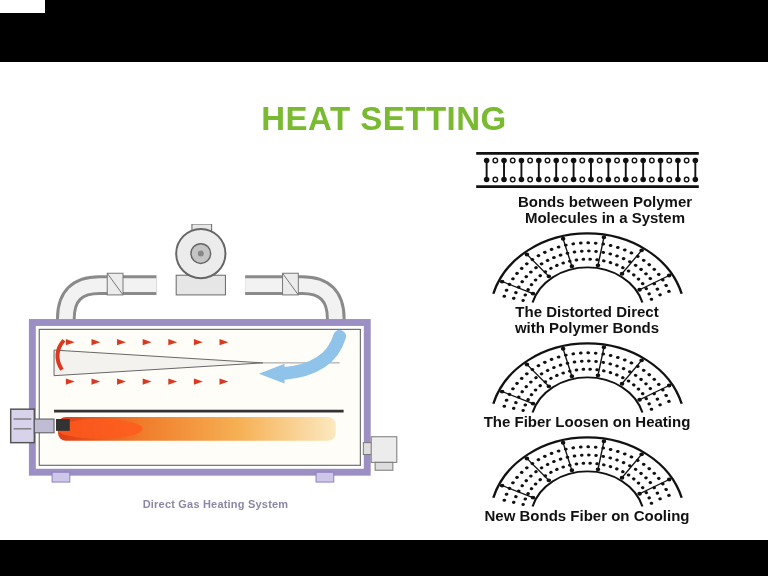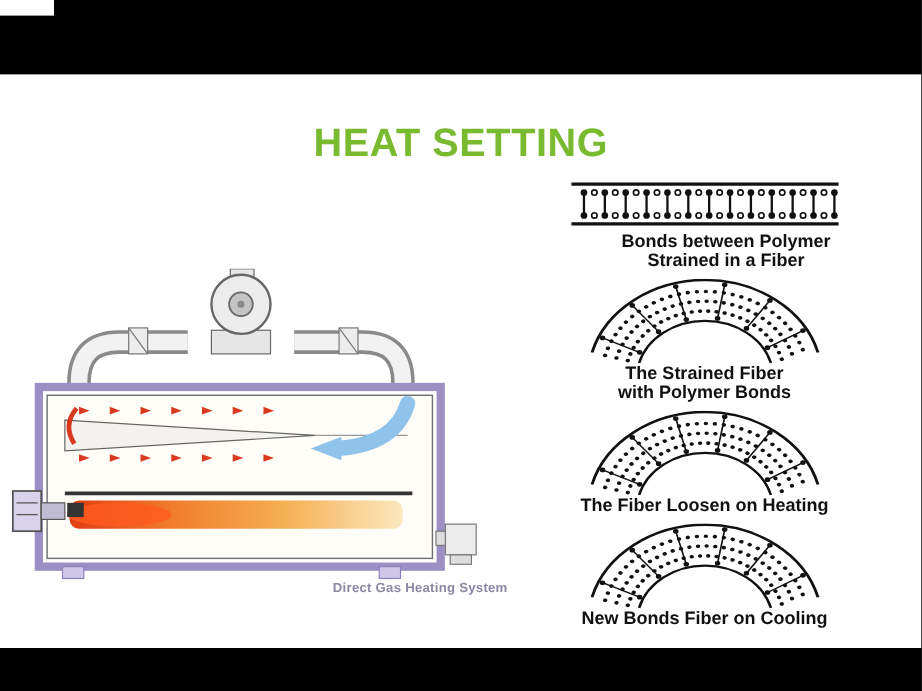--- a/index.html
+++ b/index.html
@@ -3,21 +3,21 @@
 <meta charset="utf-8">
 <style>
   html,body{margin:0;padding:0;background:#000;}
   #canvas{position:relative;width:768px;height:576px;background:#000;overflow:hidden;
           font-family:"Liberation Sans", sans-serif;}
   #notch{position:absolute;left:0;top:0;width:45px;height:13px;background:#fff;}
   #slide{position:absolute;left:0;top:62px;width:768px;height:478px;background:#ffffff;}
   #title{position:absolute;left:0;top:16px;width:768px;text-align:center;
          font-size:33px;font-weight:bold;letter-spacing:0.5px;color:#79BA30;}
   #machine-wrap{position:absolute;left:8px;top:162px;width:425px;height:262px;}
-  #machine-caption{position:absolute;left:8px;top:422px;width:415px;text-align:right;
+  #machine-caption{position:absolute;left:8px;top:436px;width:415px;text-align:center;
          font-size:11px;font-weight:bold;color:#8B88A6;letter-spacing:0.2px;}
   #right-col{position:absolute;left:437px;top:88px;width:300px;
          display:flex;flex-direction:column;align-items:center;}
   .cap{font-size:15px;font-weight:bold;color:#111;text-align:center;line-height:16px;}
   .cap2{margin-top:4px;margin-left:36px;}
   .arc-svg{margin-top:6px;}
   svg{display:block;}
 </style>
 </head>
 <body>
@@ -192,28 +192,28 @@
           <use href="#oo" x="124"></use>
           <use href="#oo" x="144"></use>
           <use href="#oo" x="164"></use>
         <use href="#oo" x="184"></use>
           <use href="#oo" x="204"></use>
           <use href="#oo" x="224"></use>
           <use href="#oo" x="244"></use>
       </svg>
       <div class="cap cap2">
         <div>Bonds between Polymer</div>
-        <div>Strained in a Fiber</div>
+        <div>Molecules in a System</div>
       </div>
 
       <svg class="arc-svg" width="195" height="72" viewBox="0 4 240 106" preserveAspectRatio="none">
         <use href="#arc-diagram" width="240" height="106" y="4"></use>
       </svg>
       <div class="cap">
-        <div>The Strained Fiber</div>
+        <div>The Distorted Direct</div>
         <div>with Polymer Bonds</div>
       </div>
 
       <svg class="arc-svg" width="195" height="72" viewBox="0 4 240 106" preserveAspectRatio="none">
         <use href="#arc-diagram" width="240" height="106" y="4"></use>
       </svg>
       <div class="cap">The Fiber Loosen on Heating</div>
 
       <svg class="arc-svg" width="195" height="72" viewBox="0 4 240 106" preserveAspectRatio="none">
         <use href="#arc-diagram" width="240" height="106" y="4"></use>

